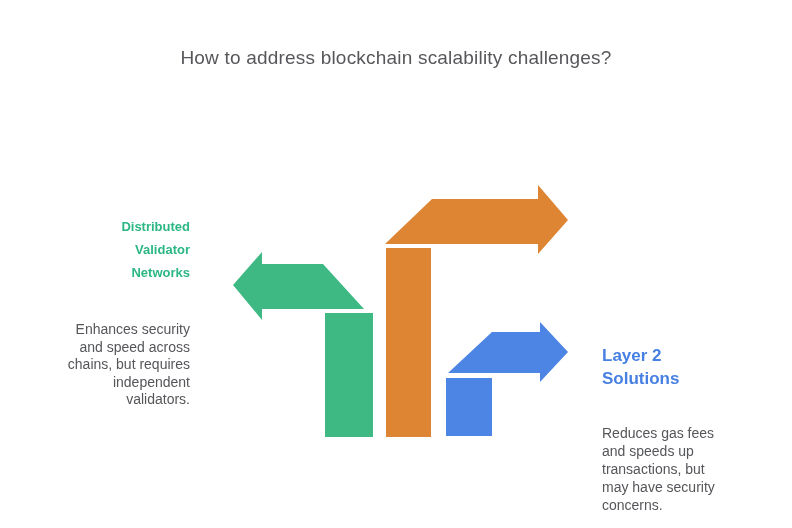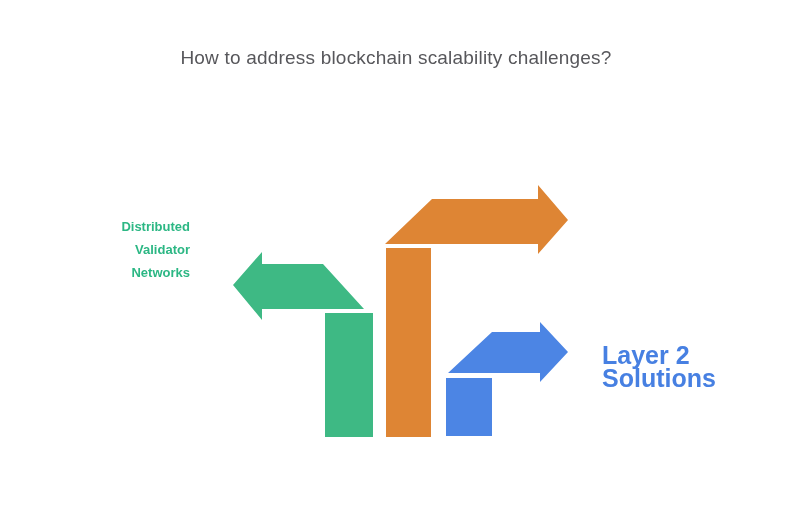--- a/index.html
+++ b/index.html
@@ -41,21 +41,21 @@
   }
   #blk-left { left: 40px; top: 197px; width: 150px; text-align: right; }
   #blk-left .heading { font-size: 13px; line-height: 23px; }
   #blk-left .body { margin-top: 19px; line-height: 17.5px; }
 
   #blk-relay { left: 602px; top: 142px; width: 152px; text-align: left; }
   #blk-relay .heading { font-size: 18.5px; line-height: 23px; }
   #blk-relay .body { margin-top: 14px; line-height: 18px; }
 
   #blk-layer { left: 602px; top: 326px; width: 152px; text-align: left; }
-  #blk-layer .heading { font-size: 25px; line-height: 23px; }
+  #blk-layer .heading { font-size: 17px; line-height: 23px; }
   #blk-layer .body { margin-top: 16px; line-height: 18px; }
 </style>
 </head>
 <body>
 
 <div class="canvas">
 
   <div class="title" style="color: rgb(87, 87, 91);">How to address blockchain scalability challenges?</div>
 
   <svg class="arrows" viewBox="0 0 792 528" xmlns="http://www.w3.org/2000/svg">
@@ -67,21 +67,31 @@
     <rect x="386" y="248" width="45" height="189" fill="#DE8534"></rect>
 
     <polygon points="448,373 492,332 540,332 540,322 568,352 540,382 540,373" fill="#4C85E4"></polygon>
     <rect x="446" y="378" width="46" height="58" fill="#4C85E4"></rect>
   </svg>
 
   <div class="block" id="blk-left">
     <div class="heading" style="color: rgb(44, 183, 132);">Distributed
 Validator
 Networks</div>
+    <div class="body" style="color: rgb(85, 86, 90);">Enhances security
+and speed across
+chains, but requires
+independent
+validators.</div>
   </div>
 
 
   <div class="block" id="blk-layer">
     <div class="heading" style="color: rgb(71, 128, 226);">Layer 2
 Solutions</div>
+    <div class="body" style="color: rgb(85, 86, 90);">Reduces gas fees
+and speeds up
+transactions, but
+may have security
+concerns.</div>
   </div>
 
 </div>
 
 </body></html>

